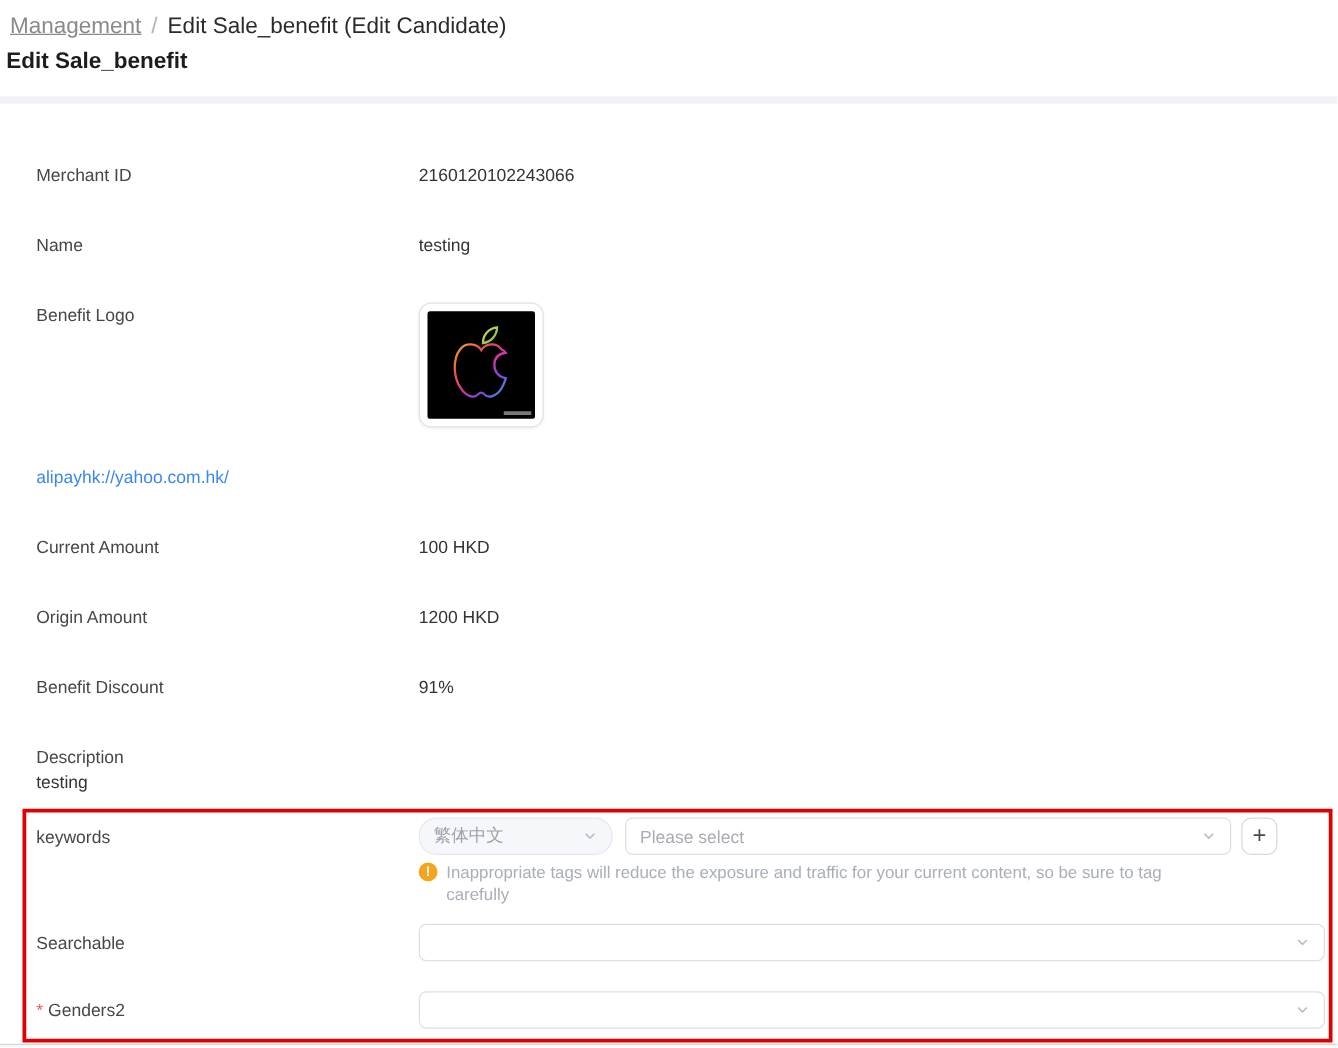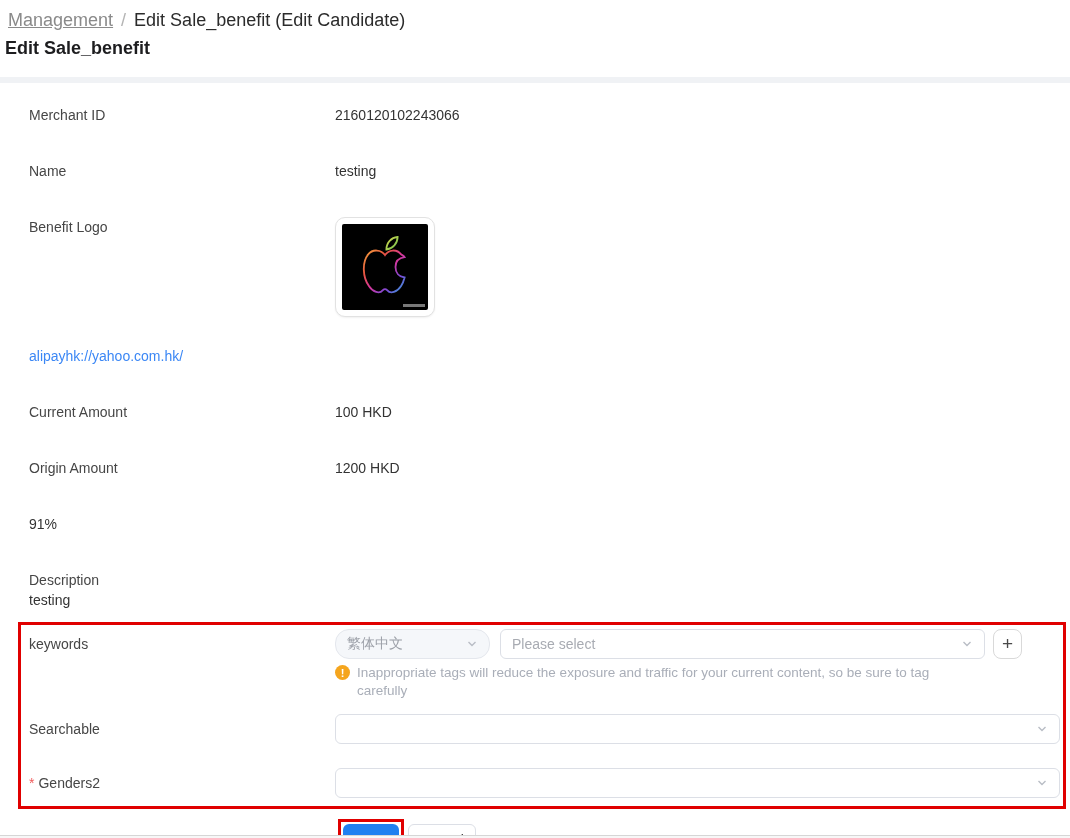--- a/index.html
+++ b/index.html
@@ -12,21 +12,21 @@
   
   .breadcrumb { padding:10px 0 0 8px; font-size:18px; display:flex; gap:8px; align-items:center; }
   .crumb-link { color:#8a8a8a; text-decoration:underline; cursor:pointer; }
   .crumb-sep  { color:#b4b4b4; }
   .crumb-current { color:#2b2b2b; }
   .page-title { font-size:18px; font-weight:700; color:#1d1d1f; padding:7px 0 0 5px; }
   .divider { height:6px; background:#f0f2f5; margin-top:18px; }
 
   
   .content { margin-left:8px; padding-top:22px; }
-  .form-row { display:flex; padding-left:21px; margin-bottom:36px; }
+  .form-row { display:flex; padding-left:21px; margin-bottom:36px;margin-top:25px; }
   .form-row.last { margin-bottom:12px;flex-direction:column; }
   .form-label { width:306px; flex:none; font-size:14px; color:#464646; line-height:20px; }
   .form-value { font-size:14px; color:#333; line-height:20px; }
   .link { color:#3b87f5; text-decoration:none; cursor:pointer; }
 
   
   .logo-row { margin-bottom:29px; }
   .logo-card { width:100px; height:100px; border:1px solid #e2e2e2; border-radius:10px;
                background:#fff; display:flex; align-items:center; justify-content:center;
                box-shadow:0 1px 2px rgba(0,0,0,.06); }
@@ -142,20 +142,21 @@
     <div class="form-label">Current Amount</div>
     <div class="form-value">100 HKD</div>
   </div>
 
   <div class="form-row">
     <div class="form-label">Origin Amount</div>
     <div class="form-value">1200 HKD</div>
   </div>
 
   <div class="form-row">
+    <div class="form-label">Benefit Discount</div>
     <div class="form-value">91%</div>
   </div>
 
   <div class="form-row last">
     <div class="form-label">Description</div>
     <div class="form-value">testing</div>
   </div>
 
   <div class="highlight-section">
 

